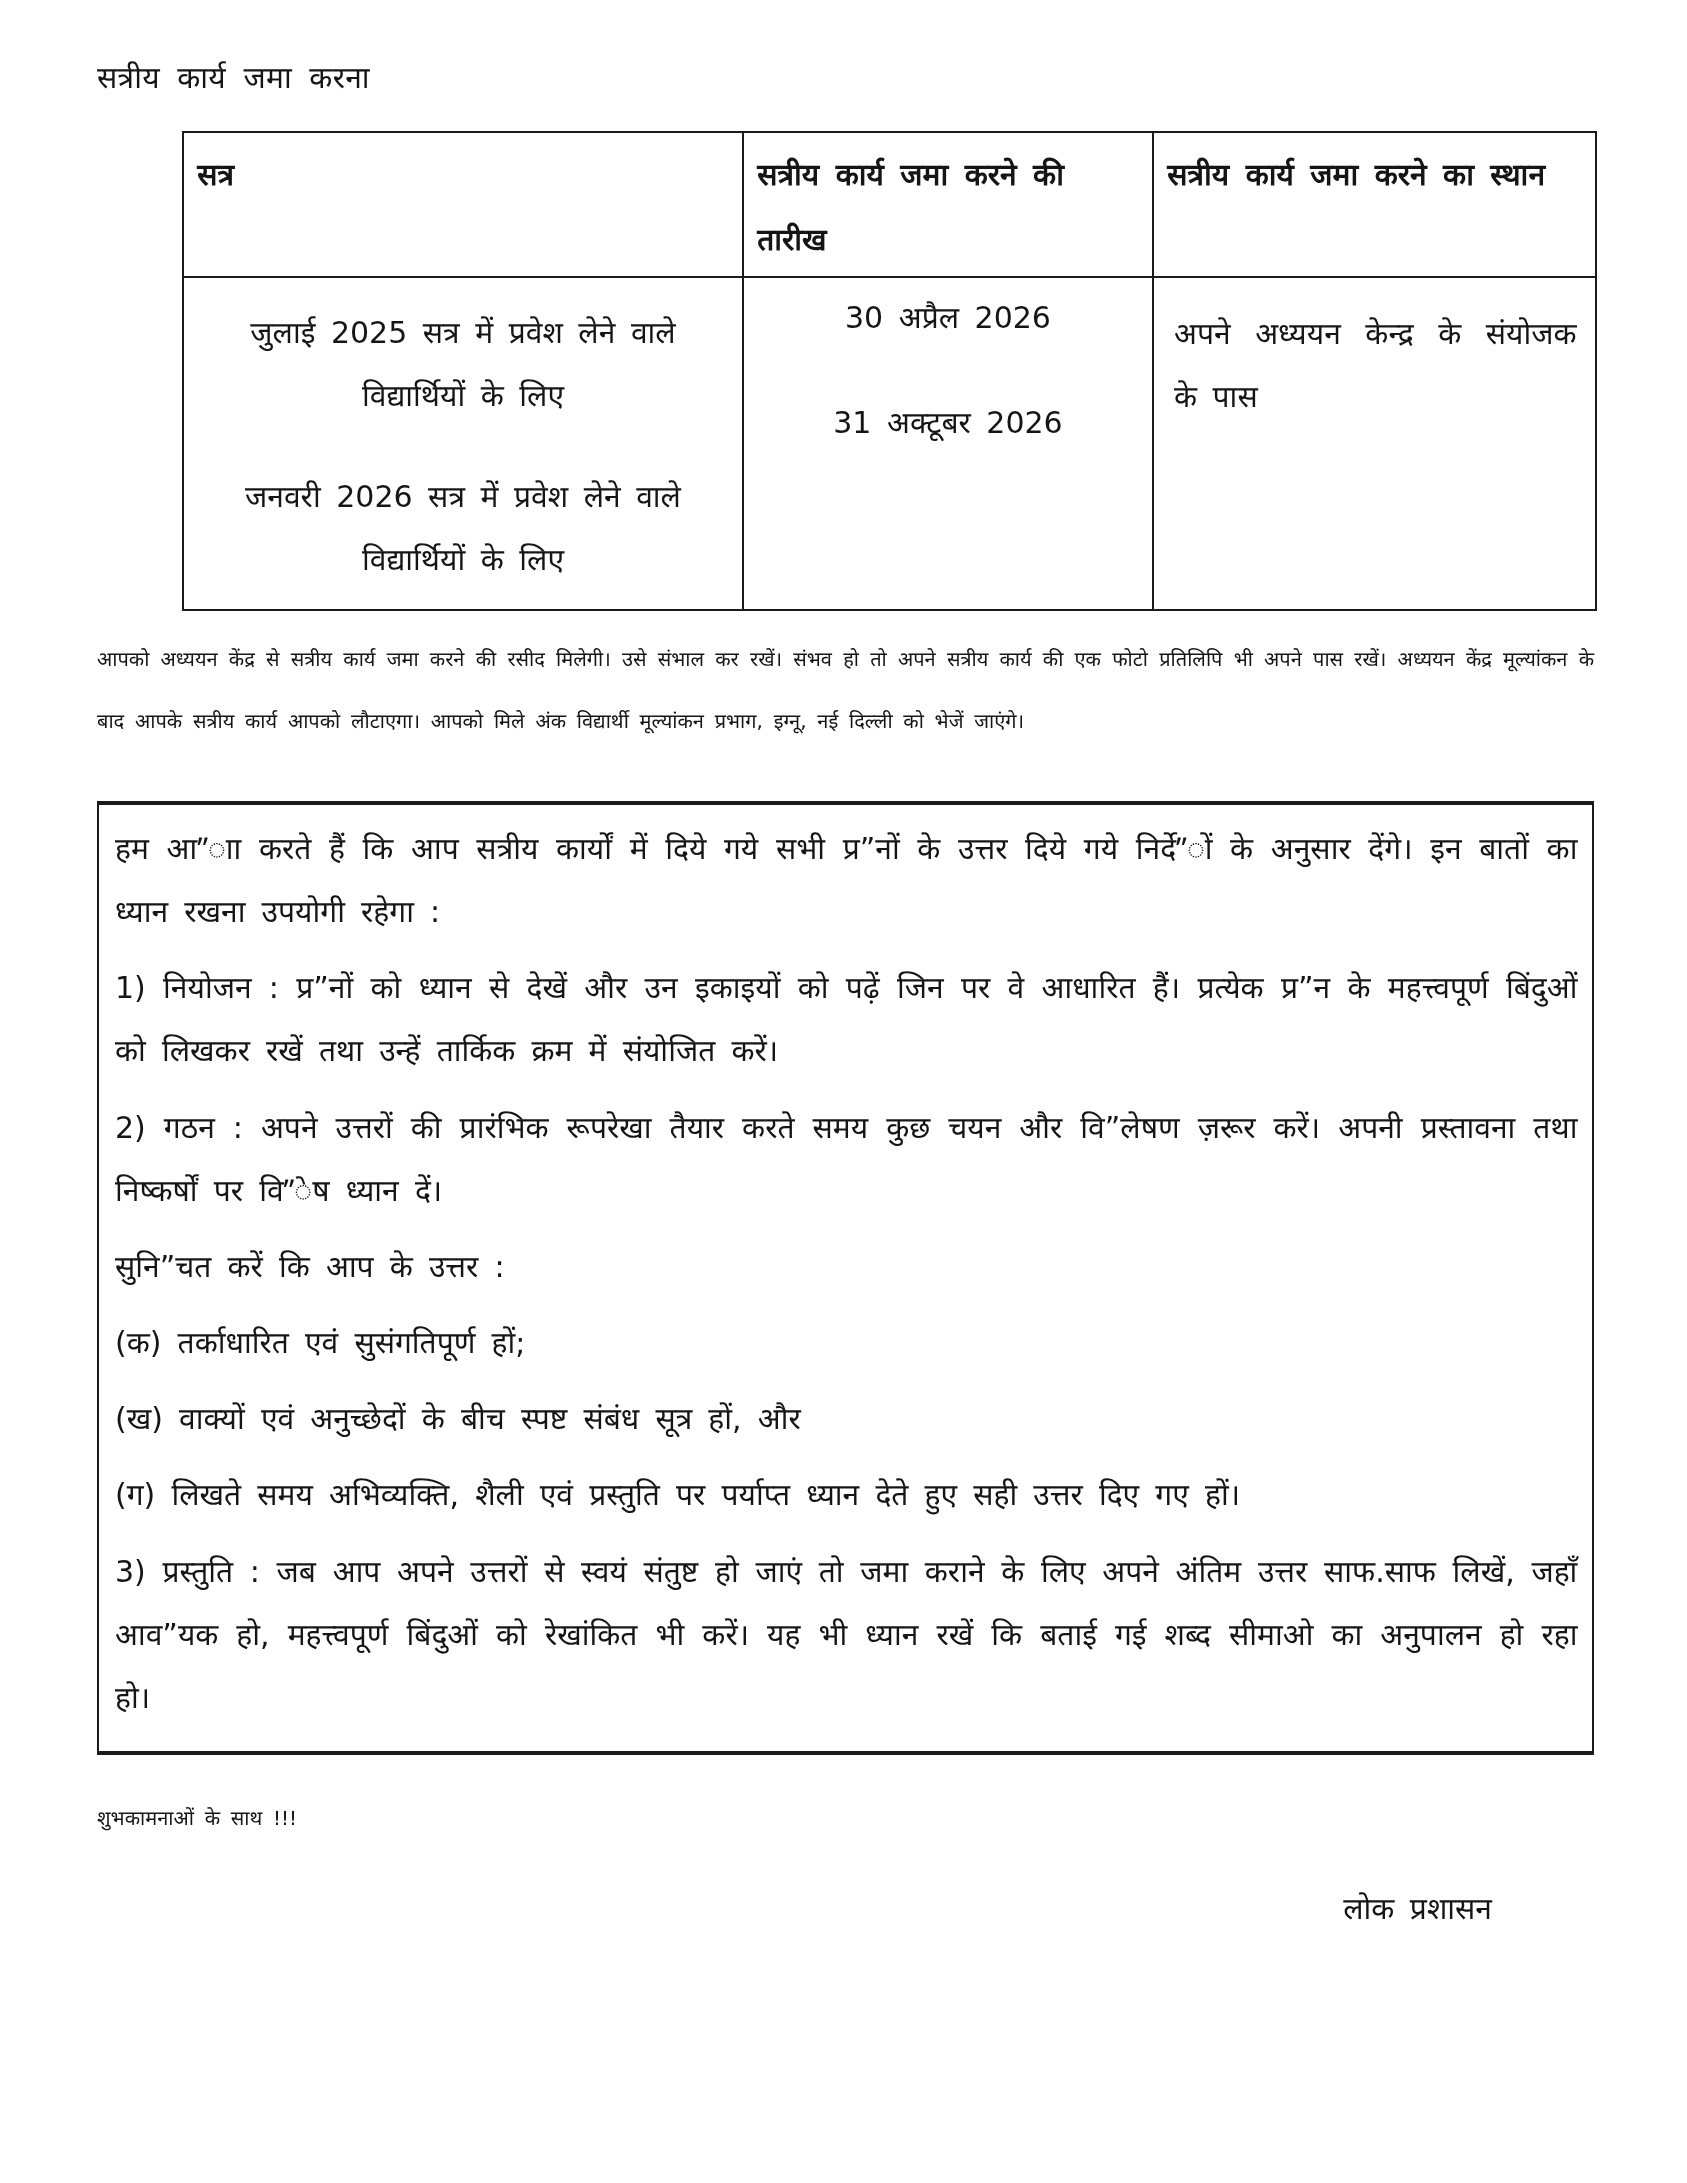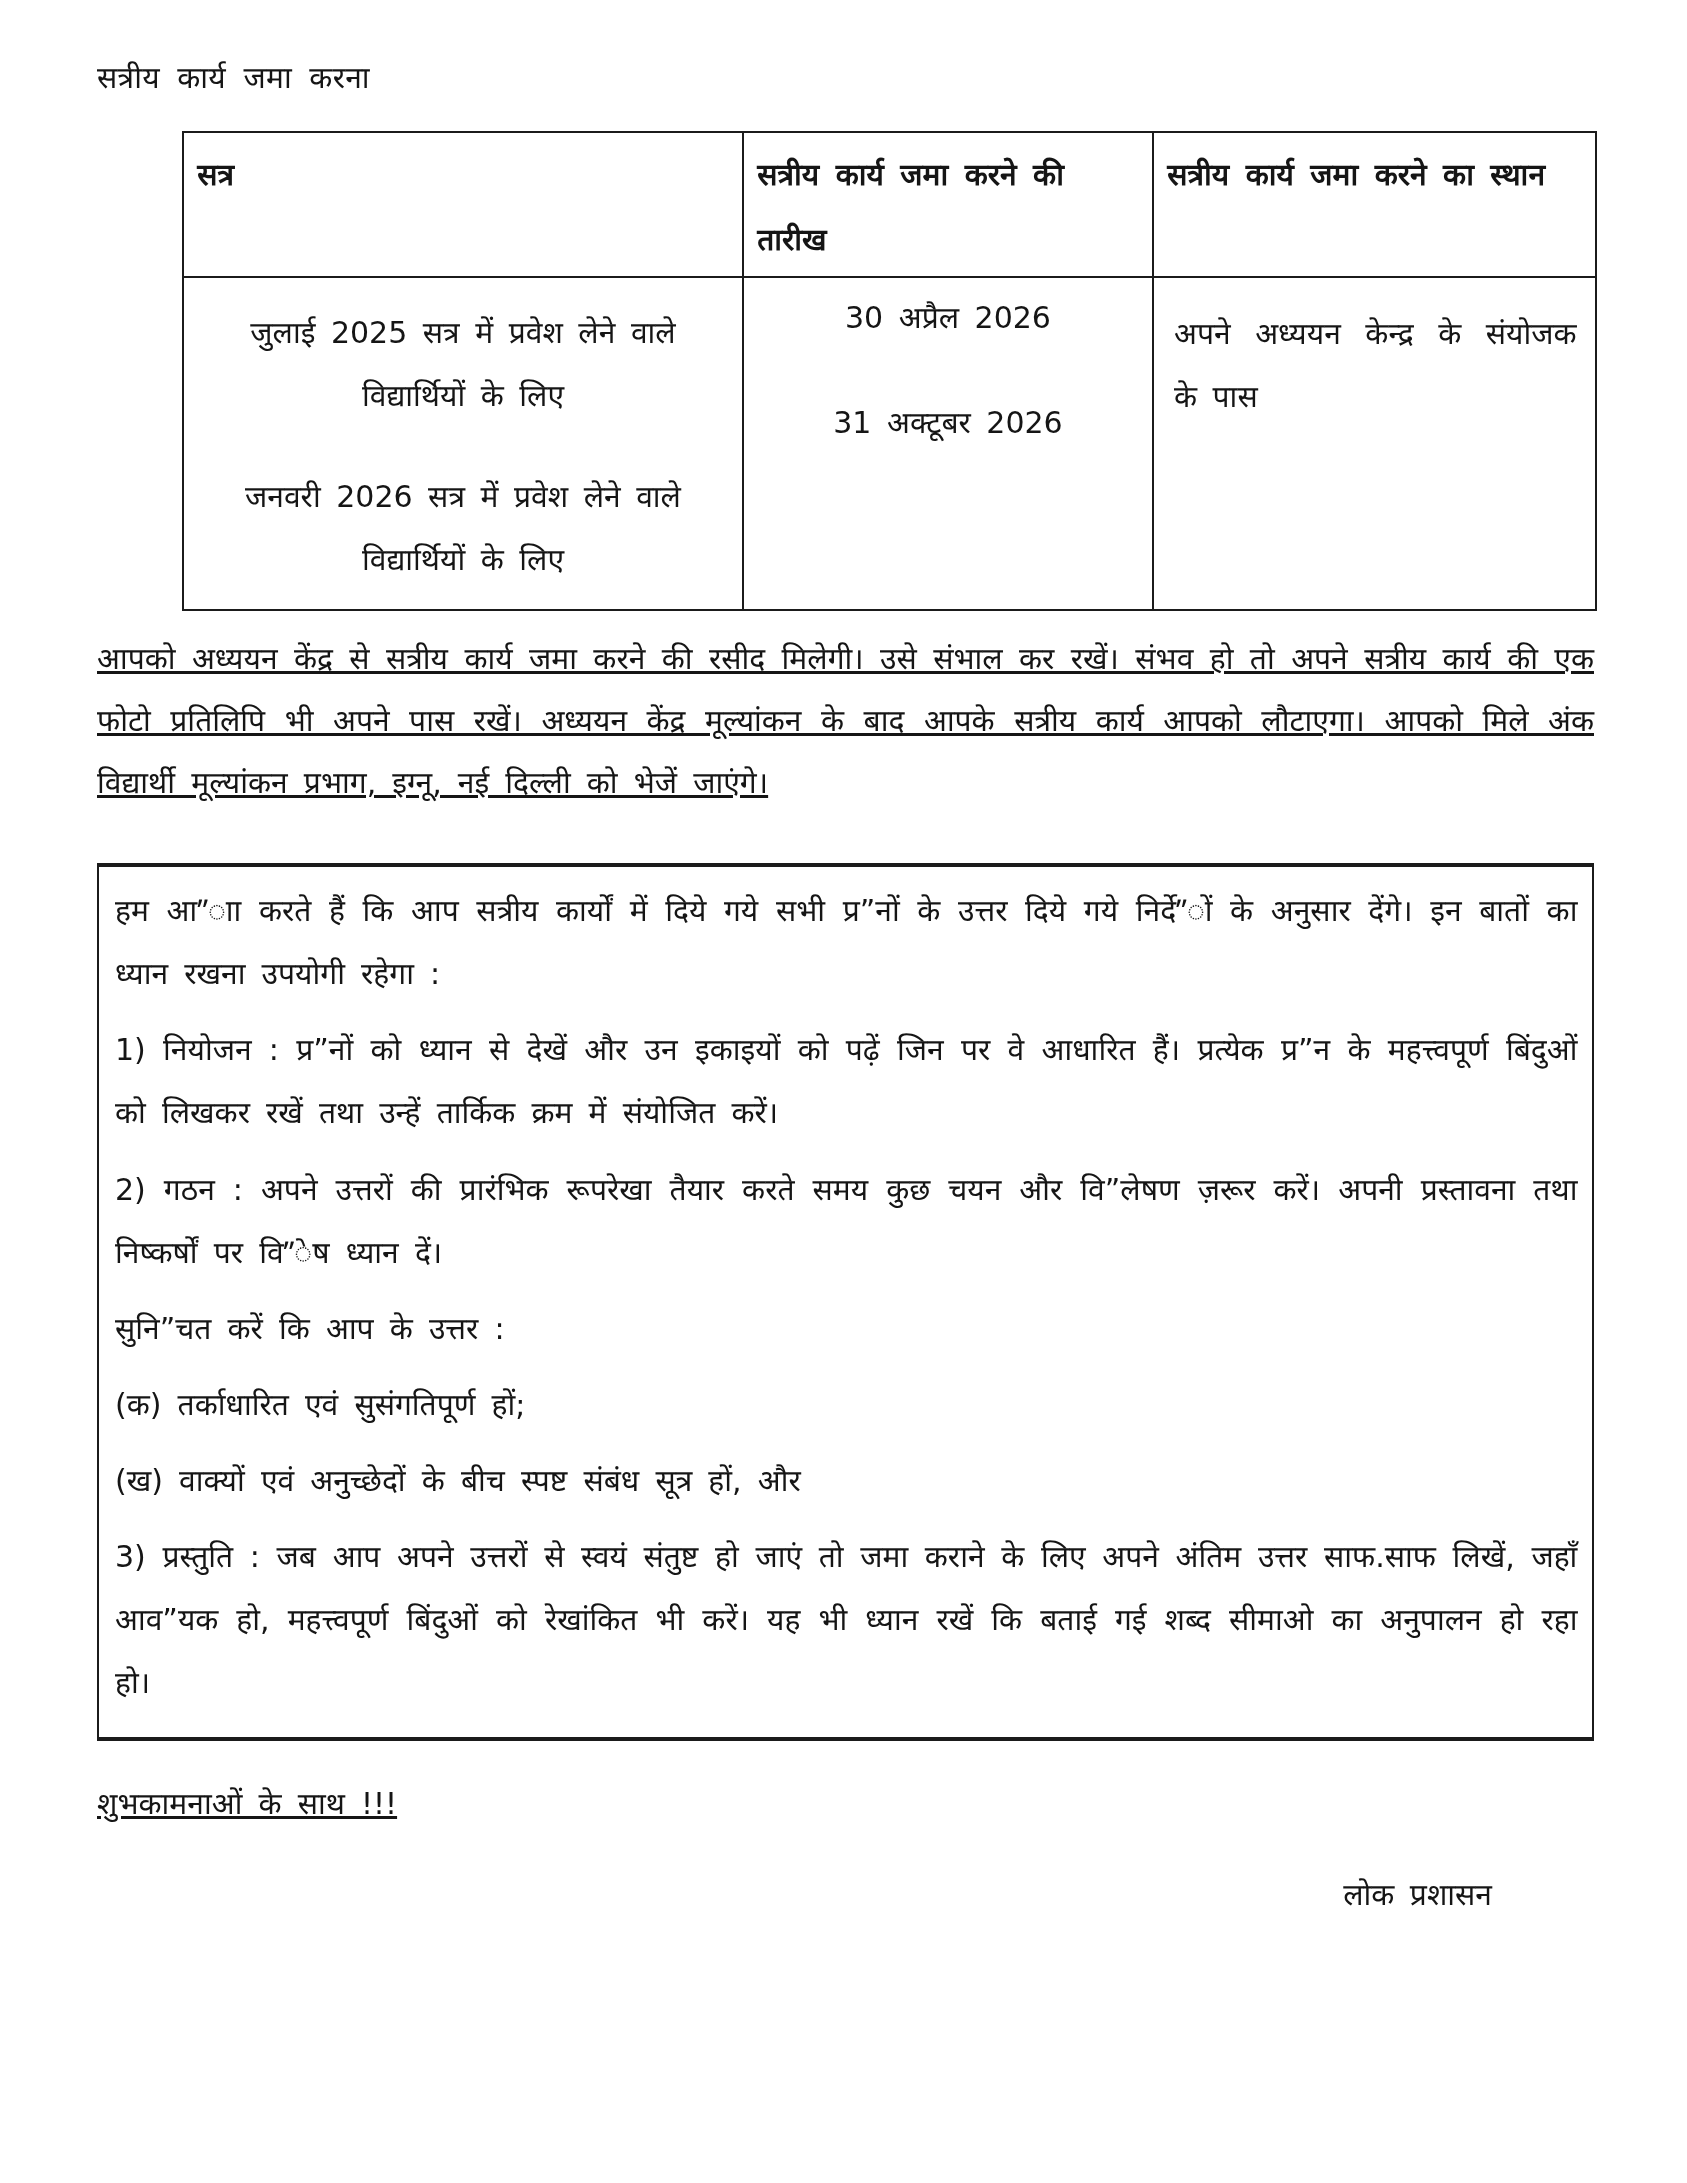--- a/index.html
+++ b/index.html
@@ -64,26 +64,25 @@
 
   .cell-place {
     padding: 24px 18.5px 0 20px;
     font-size: 30px;
     line-height: 63px;
     text-align: justify;
     word-spacing: 0.2em;
   }
 
   .para {
-    font-size: 30px;
+    font-size: 20px;
     line-height: 62px;
     text-align: justify;
     word-spacing: 0.22em;
     margin: 17px 0 0 0;
-    text-decoration: underline;
   }
 
   .box {
     margin-top: 49px;
     border: 2px solid #1b1b1b;
     border-top-width: 4.6px;
     border-bottom-width: 4.6px;
     padding: 12px 14.6px 22.5px 16px;
   }
   .box-para {
@@ -146,20 +145,21 @@
 
     <p class="para">आपको अध्ययन केंद्र से सत्रीय कार्य जमा करने की रसीद मिलेगी। उसे संभाल कर रखें। संभव हो तो अपने सत्रीय कार्य की एक फोटो प्रतिलिपि भी अपने पास रखें। अध्ययन केंद्र मूल्यांकन के बाद आपके सत्रीय कार्य आपको लौटाएगा। आपको मिले अंक विद्यार्थी मूल्यांकन प्रभाग, इग्नू, नई दिल्ली को भेजें जाएंगे।</p>
 
     <div class="box">
         <p class="box-para"><span>हम आ”ाा करते हैं कि आप सत्रीय कार्यों में दिये गये सभी प्र”नों के उत्तर दिये गये निर्दे”ों के अनुसार देंगे। इन बातों का ध्यान रखना उपयोगी रहेगा :</span></p>
         <p class="box-para"><span>1) </span><span class="b">नियोजन</span><span> : प्र”नों को ध्यान से देखें और उन इकाइयों को पढ़ें जिन पर वे आधारित हैं। प्रत्येक प्र”न के महत्त्वपूर्ण बिंदुओं को लिखकर रखें तथा उन्हें तार्किक क्रम में संयोजित करें।</span></p>
         <p class="box-para"><span>2) </span><span class="b">गठन</span><span> : अपने उत्तरों की प्रारंभिक रूपरेखा तैयार करते समय कुछ चयन और वि”लेषण ज़रूर करें। अपनी प्रस्तावना तथा निष्कर्षों पर वि”ेष ध्यान दें।</span></p>
         <p class="box-para"><span>सुनि”चत करें कि आप के उत्तर :</span></p>
         <p class="box-para"><span>(क) तर्काधारित एवं सुसंगतिपूर्ण हों;</span></p>
         <p class="box-para"><span>(ख) वाक्यों एवं अनुच्छेदों के बीच स्पष्ट संबंध सूत्र हों, और</span></p>
+        <p class="box-para"><span>(ग) लिखते समय अभिव्यक्ति, शैली एवं प्रस्तुति पर पर्याप्त ध्यान देते हुए सही उत्तर दिए गए हों।</span></p>
         <p class="box-para"><span>3) </span><span class="b">प्रस्तुति</span><span> : जब आप अपने उत्तरों से स्वयं संतुष्ट हो जाएं तो जमा कराने के लिए अपने अंतिम उत्तर साफ.साफ लिखें, जहाँ आव”यक हो, महत्त्वपूर्ण बिंदुओं को रेखांकित भी करें। यह भी ध्यान रखें कि बताई गई शब्द सीमाओ का अनुपालन हो रहा हो।</span></p>
       </div>
 
     <p class="para wishes">शुभकामनाओं के साथ !!!</p>
 
     <p class="sign sign-course">लोक प्रशासन</p>
 
   </div>
 </div>
 

